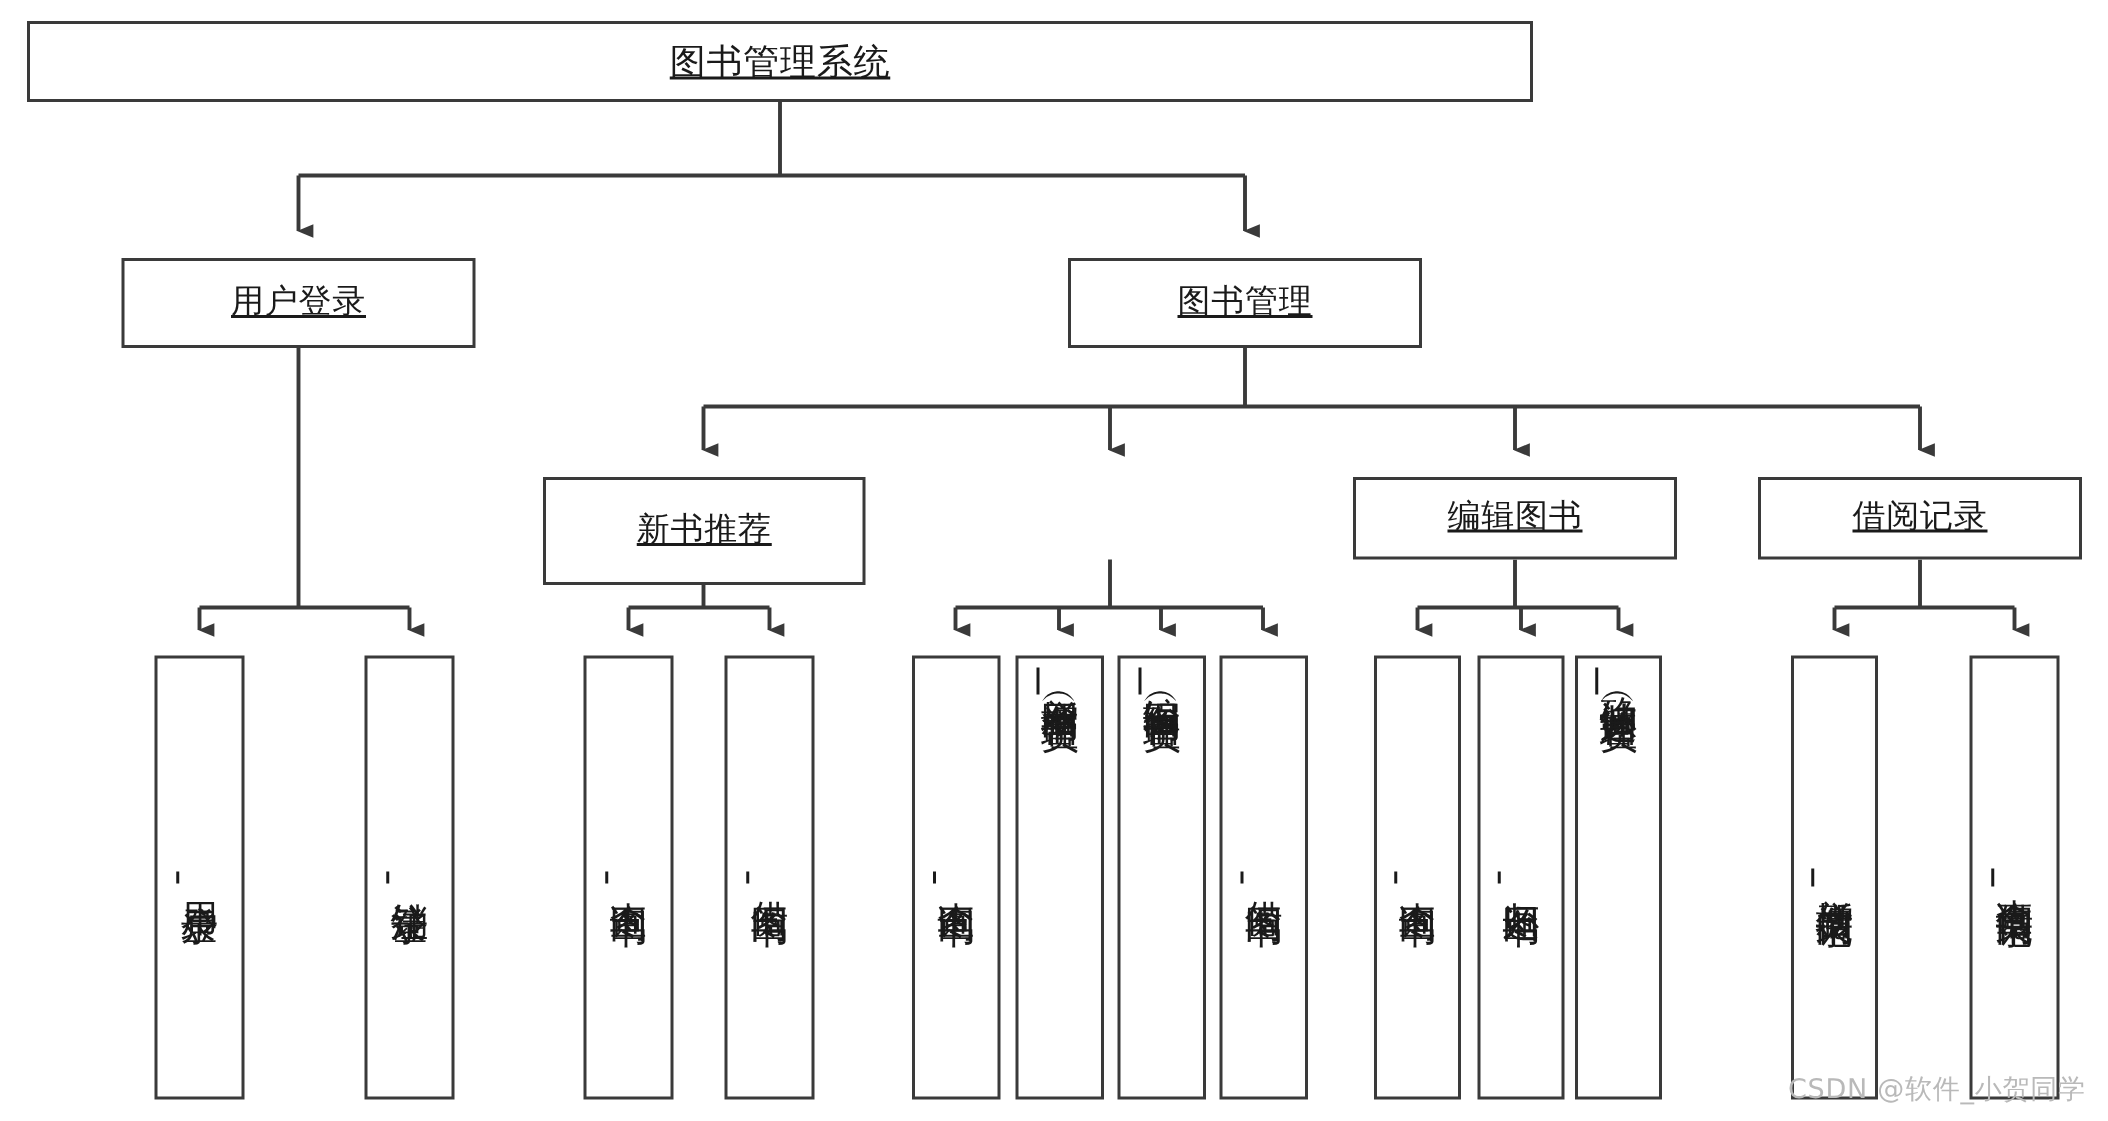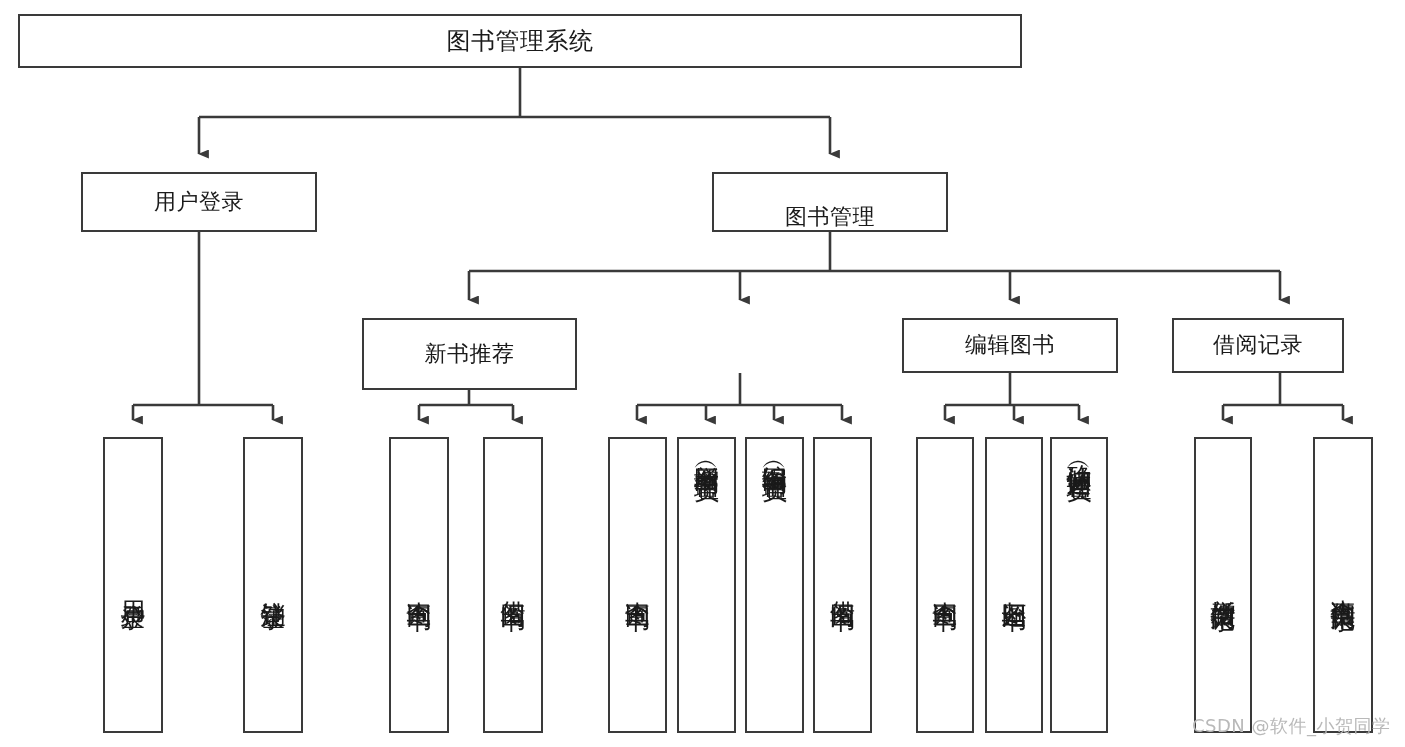--- a/index.html
+++ b/index.html
@@ -27,20 +27,21 @@
   }
   .node {
     position: absolute;
     box-sizing: border-box;
     background: #ffffff;
     border: 2px solid #3a3a3a;
     display: flex;
     align-items: center;
     justify-content: center;
     color: #1a1a1a;
+    text-decoration: underline;
   }
   .node .label {
     display: block;
     text-align: center;
     line-height: 1.12;
   }
   
   .node.horiz .label {
     font-size: 23px;
     letter-spacing: 0.5px;
@@ -133,31 +134,31 @@
     </g>
   </svg>
 
   <div class="node root horiz" style="left:18px; top:14px; width:1004px; height:54px;">
     <span class="label">图书管理系统</span>
   </div>
 
   <div class="node mid horiz" style="left:81px; top:172px; width:236px; height:60px;">
     <span class="label">用户登录</span>
   </div>
-  <div class="node mid horiz" style="left:712px; top:172px; width:236px; height:60px;align-items:flex-end;">
+  <div class="node mid horiz" style="left:712px; top:172px; width:236px; height:60px;">
     <span class="label">图书管理</span>
   </div>
 
   <div class="node mid horiz" style="left:362px; top:318px; width:215px; height:72px;">
     <span class="label">新书推荐</span>
   </div>
   <div class="node mid horiz" style="left:902px; top:318px; width:216px; height:55px;">
     <span class="label">编辑图书</span>
   </div>
-  <div class="node mid horiz" style="left:1172px; top:318px; width:172px; height:55px;">
+  <div class="node mid horiz" style="left:1172px; top:318px; width:216px; height:55px;">
     <span class="label">借阅记录</span>
   </div>
 
   <div class="node vert short" style="left:103px; top:437px; width:60px; height:296px;">
     <span class="label">用户登录</span>
   </div>
   <div class="node vert short" style="left:243px; top:437px; width:60px; height:296px;">
     <span class="label">注销登录</span>
   </div>
 

